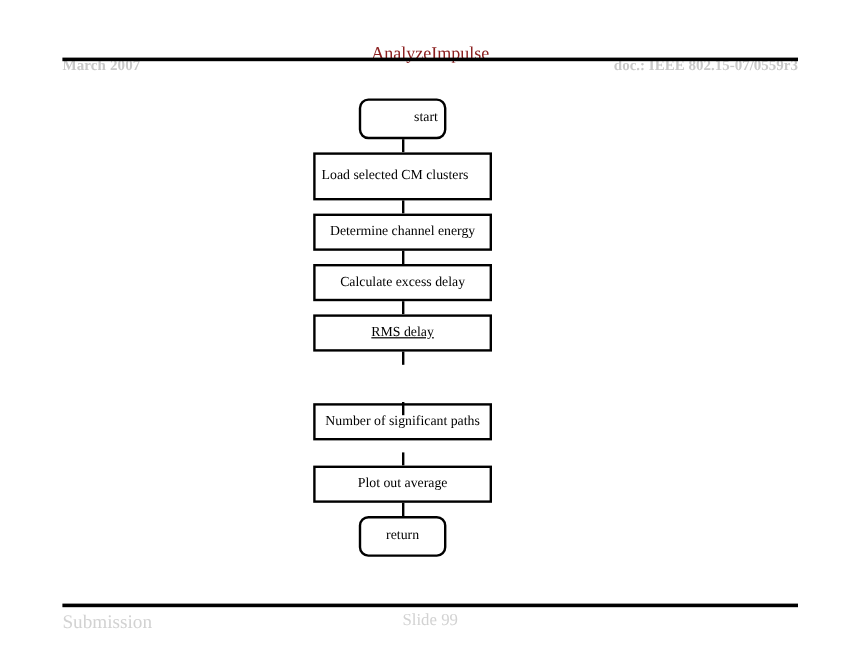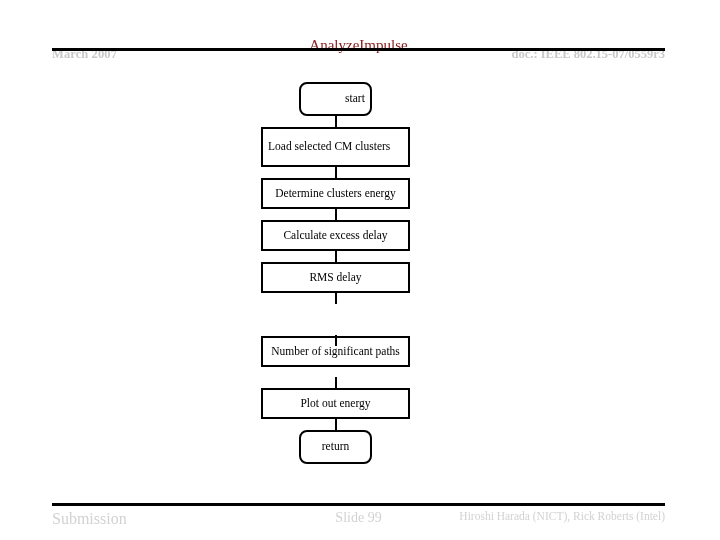--- a/index.html
+++ b/index.html
@@ -162,41 +162,40 @@
   <div class="header-rule"></div>
 
   <div class="flow">
 
     <div class="node terminal" style="left:299px; top:82px; width:73px; height:34px;padding-left:44px;">start</div>
     <div class="connector" style="left:335px; top:116px; height:11px;"></div>
 
     <div class="node left-align" style="left:261px; top:127px; width:149px; height:40px;">Load selected CM clusters</div>
     <div class="connector" style="left:335px; top:167px; height:11px;"></div>
 
-    <div class="node" style="left:261px; top:178px; width:149px; height:31px;">Determine clusters energy</div>
+    <div class="node" style="left:261px; top:178px; width:149px; height:31px;">Determine channel energy</div>
     <div class="connector" style="left:335px; top:209px; height:11px;"></div>
 
     <div class="node" style="left:261px; top:220px; width:149px; height:31px;">Calculate excess delay</div>
     <div class="connector" style="left:335px; top:251px; height:11px;"></div>
 
-    <div class="node" style="left:261px; top:262px; width:149px; height:31px;">RMS delay</div>
+    <div class="node" style="left:261px; top:262px; width:149px; height:31px;text-decoration:underline;">RMS delay</div>
     <div class="connector" style="left:335px; top:293px; height:11px;"></div>
 
     <div class="node" style="left:261px; top:304px; width:149px; height:31px;margin-top:32px;">Number of significant paths</div>
     <div class="connector" style="left:335px; top:335px; height:11px;"></div>
 
     <div class="connector" style="left:335px; top:377px; height:11px;"></div>
 
-    <div class="node" style="left:261px; top:388px; width:149px; height:31px;">Plot out energy</div>
+    <div class="node" style="left:261px; top:388px; width:149px; height:31px;">Plot out average</div>
     <div class="connector" style="left:335px; top:419px; height:11px;"></div>
 
     <div class="node terminal" style="left:299px; top:430px; width:73px; height:34px;">return</div>
 
   </div>
 
   <div class="footer-rule"></div>
   <div class="footer">
     <div class="ftr-left">Submission</div>
     <div class="ftr-center">Slide 99</div>
-    <div class="ftr-right">Hiroshi Harada (NICT), Rick Roberts (Intel)</div>
   </div>
 
 </div>
 
 </body></html>

